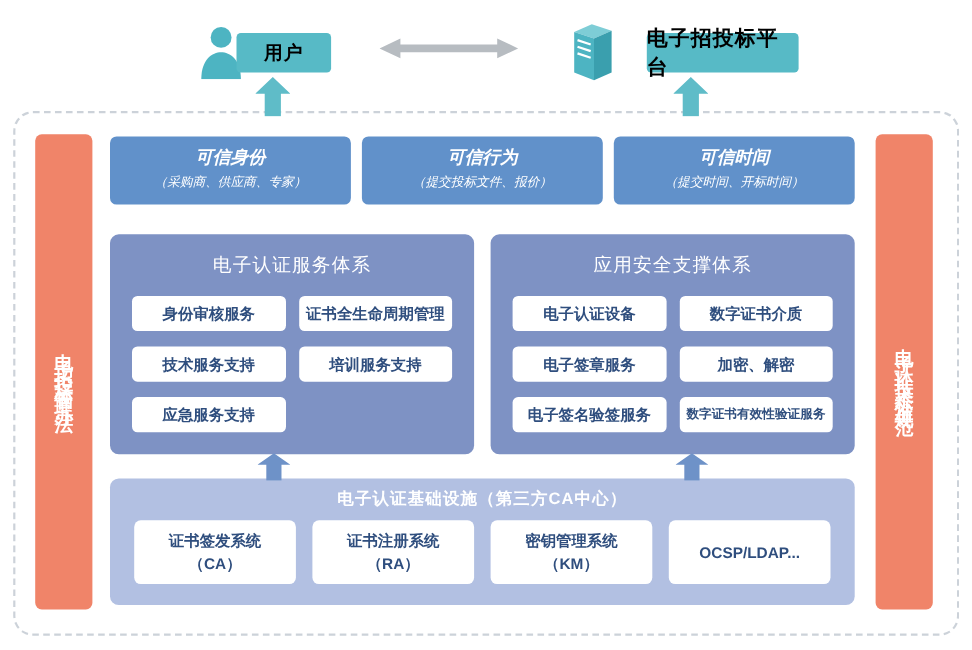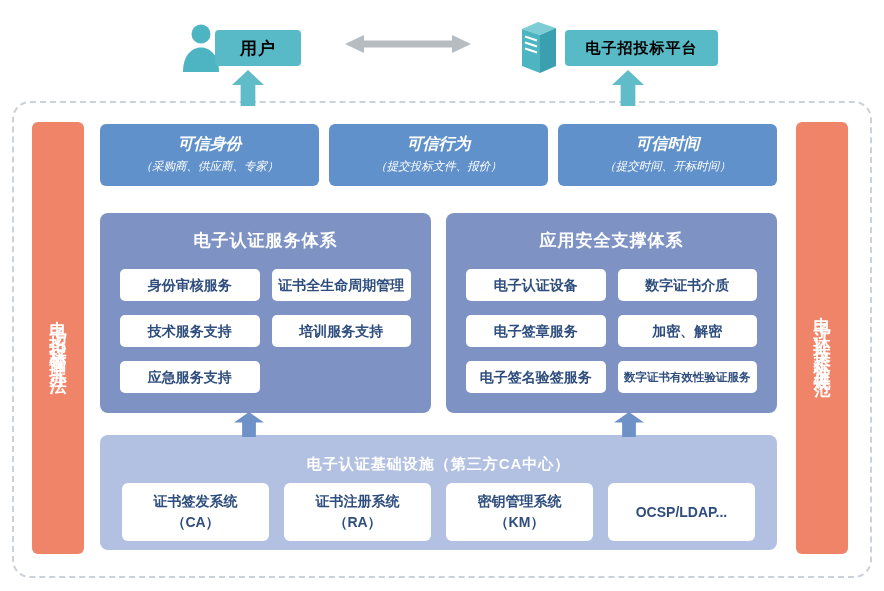--- a/index.html
+++ b/index.html
@@ -17,21 +17,21 @@
   }
   .abs{position:absolute}
 
   
   .label-teal{
     background:var(--teal);color:#000000;border-radius:4px;
     display:flex;align-items:center;justify-content:center;
     font-weight:bold;letter-spacing:1px;
   }
   .user-label{left:215px;top:30px;width:86px;height:36px;font-size:17px}
-  .platform-label{left:565px;top:30px;width:153px;height:36px;font-size:15px}
+  .platform-label{left:588px;top:30px;width:138px;height:36px;font-size:19px}
 
   
   .arrow-up{
     clip-path:polygon(50% 0,100% 42%,73% 42%,73% 100%,27% 100%,27% 42%,0 42%);
   }
   .arrow-teal{background:#5fbcc8;width:32px;height:36px;top:70px;z-index:5}
   .arrow-blue{background:#6e92c8;width:30px;height:25px;top:412px;z-index:5}
 
   
   .dashed-frame{
@@ -59,35 +59,35 @@
   .trust-title{font-size:16px;font-weight:bold;line-height:22px}
   .trust-sub{font-size:11.5px;line-height:18px;margin-top:2px}
 
   
   .panels-row{left:100px;top:213px;width:677px;display:flex;justify-content:space-between;z-index:2}
   .panel{
     width:331px;height:200px;background:var(--panel);border-radius:8px;
     padding:16px 20px 0 20px;
   }
   .panel-title{
-    color:#fff;font-weight:bold;font-size:17px;text-align:center;
+    color:#fff;font-weight:normal;font-size:17px;text-align:center;
     height:24px;line-height:24px;margin-bottom:16px;letter-spacing:1px;
   }
   .panel-grid{display:grid;grid-template-columns:1fr 1fr;column-gap:12px;row-gap:14px}
   .pill{
     background:#fff;border-radius:5px;height:32px;line-height:32px;
     text-align:center;color:var(--text);font-weight:bold;font-size:14px;
     white-space:nowrap;overflow:hidden;
   }
   .pill.small{font-size:11.5px}
 
   
   .infra{
     left:100px;top:435px;width:677px;height:115px;background:var(--infra);
-    border-radius:8px;padding:18px 22px 0 22px;z-index:2;
+    border-radius:8px;padding:8px 22px 0 22px;z-index:2;
   }
   .infra-title{
     color:#fff;font-weight:bold;font-size:15px;text-align:center;
     height:22px;line-height:22px;margin-bottom:8px;letter-spacing:1px;
   }
   .infra-row{display:flex;gap:15px}
   .infra-box{
     flex:1;height:58px;background:#fff;border-radius:6px;color:var(--text);
     font-weight:bold;font-size:14px;display:flex;flex-direction:column;
     align-items:center;justify-content:center;text-align:center;line-height:21px;

